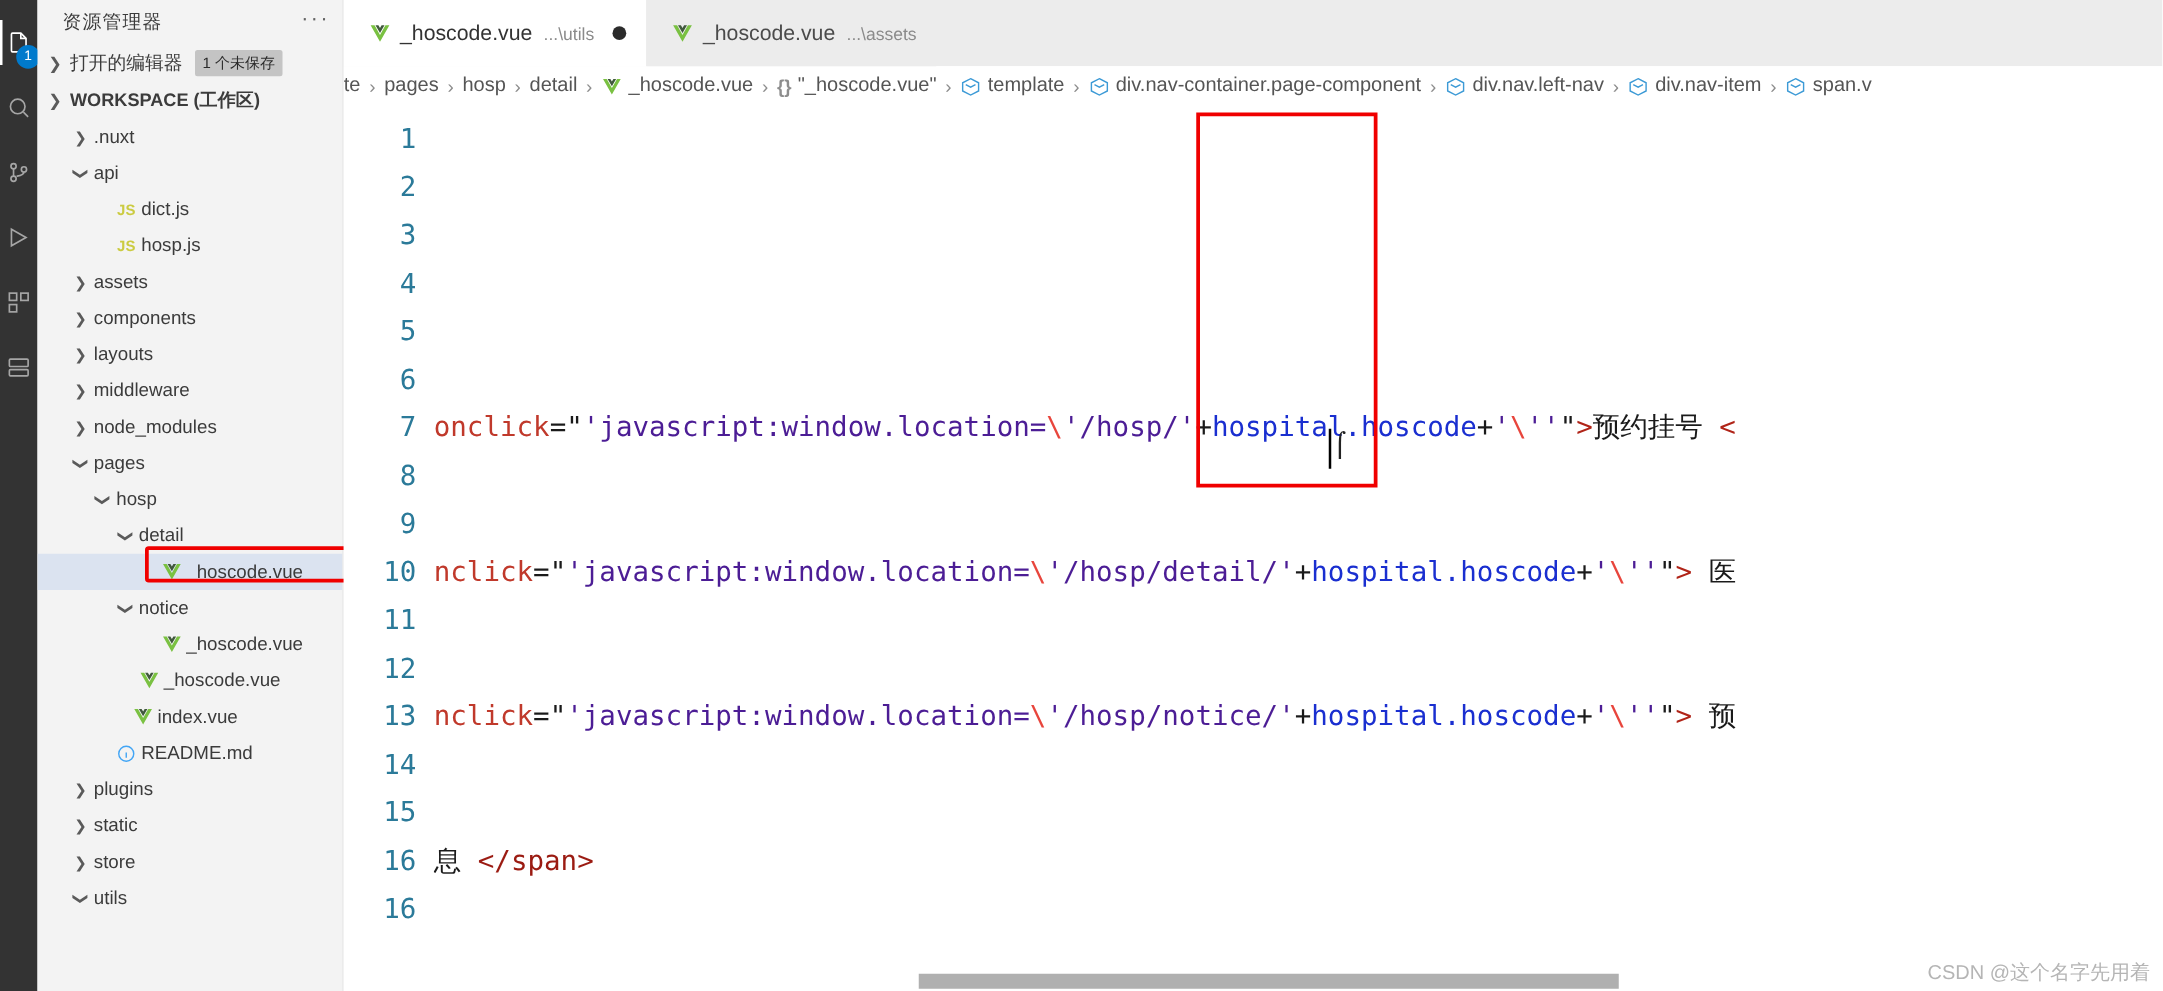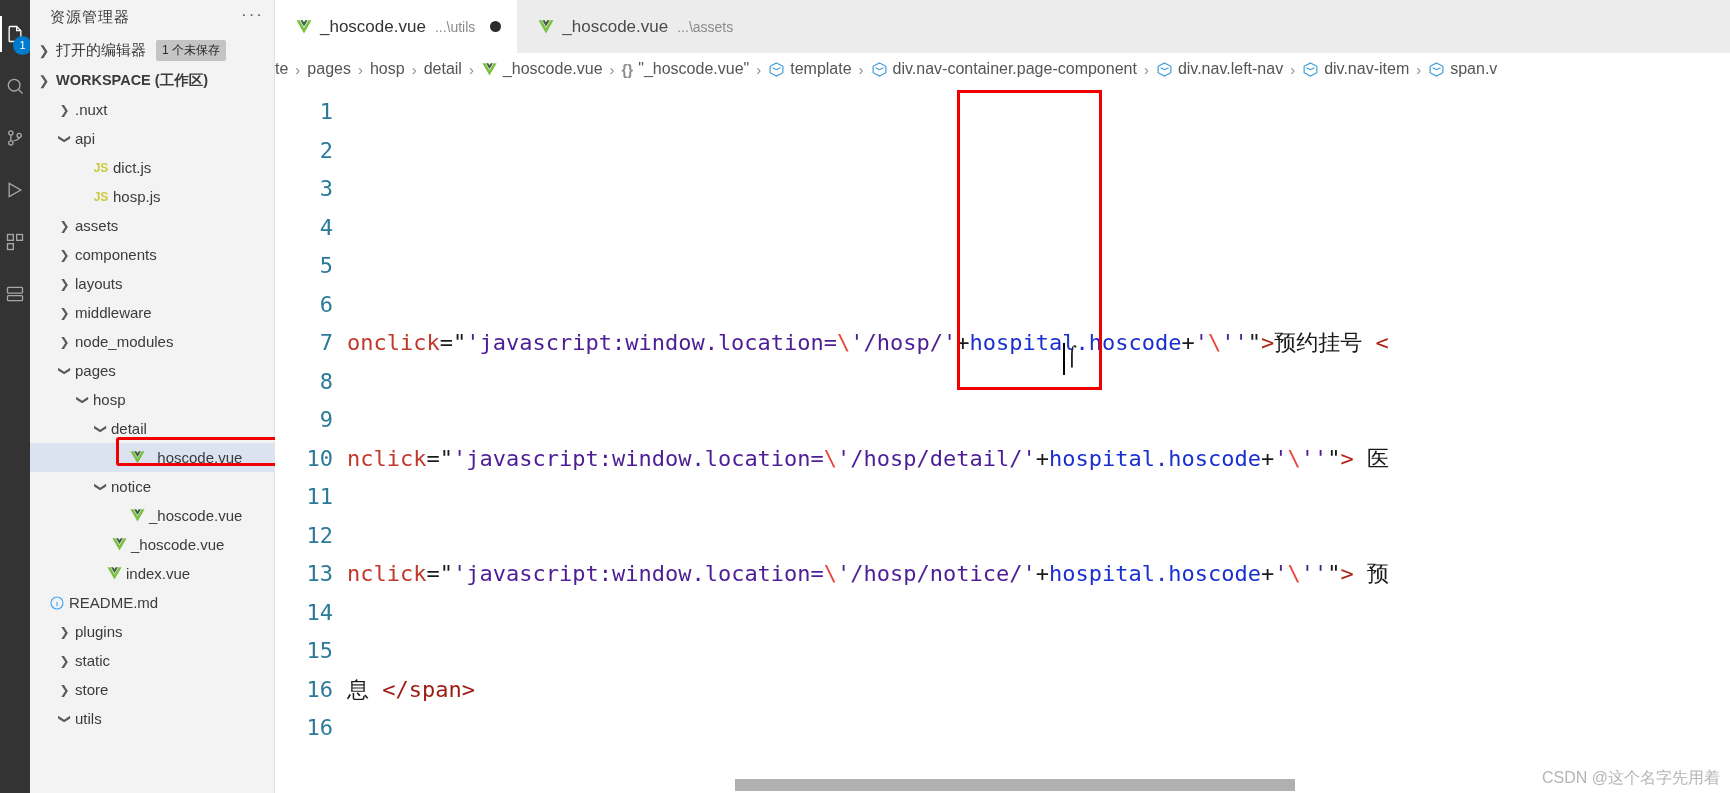--- a/index.html
+++ b/index.html
@@ -450,21 +450,21 @@
         <div class="tree-row" style="padding-left: 44px; margin-left: 13px;">
           <span class="twisty"></span>
           <span class="ficon">
             <svg width="17" height="17" viewBox="0 0 24 24" class="vue-glyph">
               <path d="M2 3h4.2L12 13.2 17.8 3H22L12 20.5z" fill="#7ac142"></path>
               <path d="M7.2 3h3.1L12 5.9 13.7 3h3.1L12 11.2z" fill="#41593d"></path>
             </svg>
           </span>
           <span class="tree-label">index.vue</span>
         </div>
-        <div class="tree-row" style="">
+        <div class="tree-row" style="padding-left: 44px;">
           <span class="twisty"></span>
           <span class="ficon">
             <svg width="16" height="16" viewBox="0 0 24 24" fill="none" stroke="#42a5f5" stroke-width="1.7">
               <circle cx="12" cy="12" r="9"></circle>
               <path d="M12 10.5v6.2M12 7.2v.1"></path>
             </svg>
           </span>
           <span class="tree-label">README.md</span>
         </div>
         <div class="tree-row" style="padding-left: 26px;">

